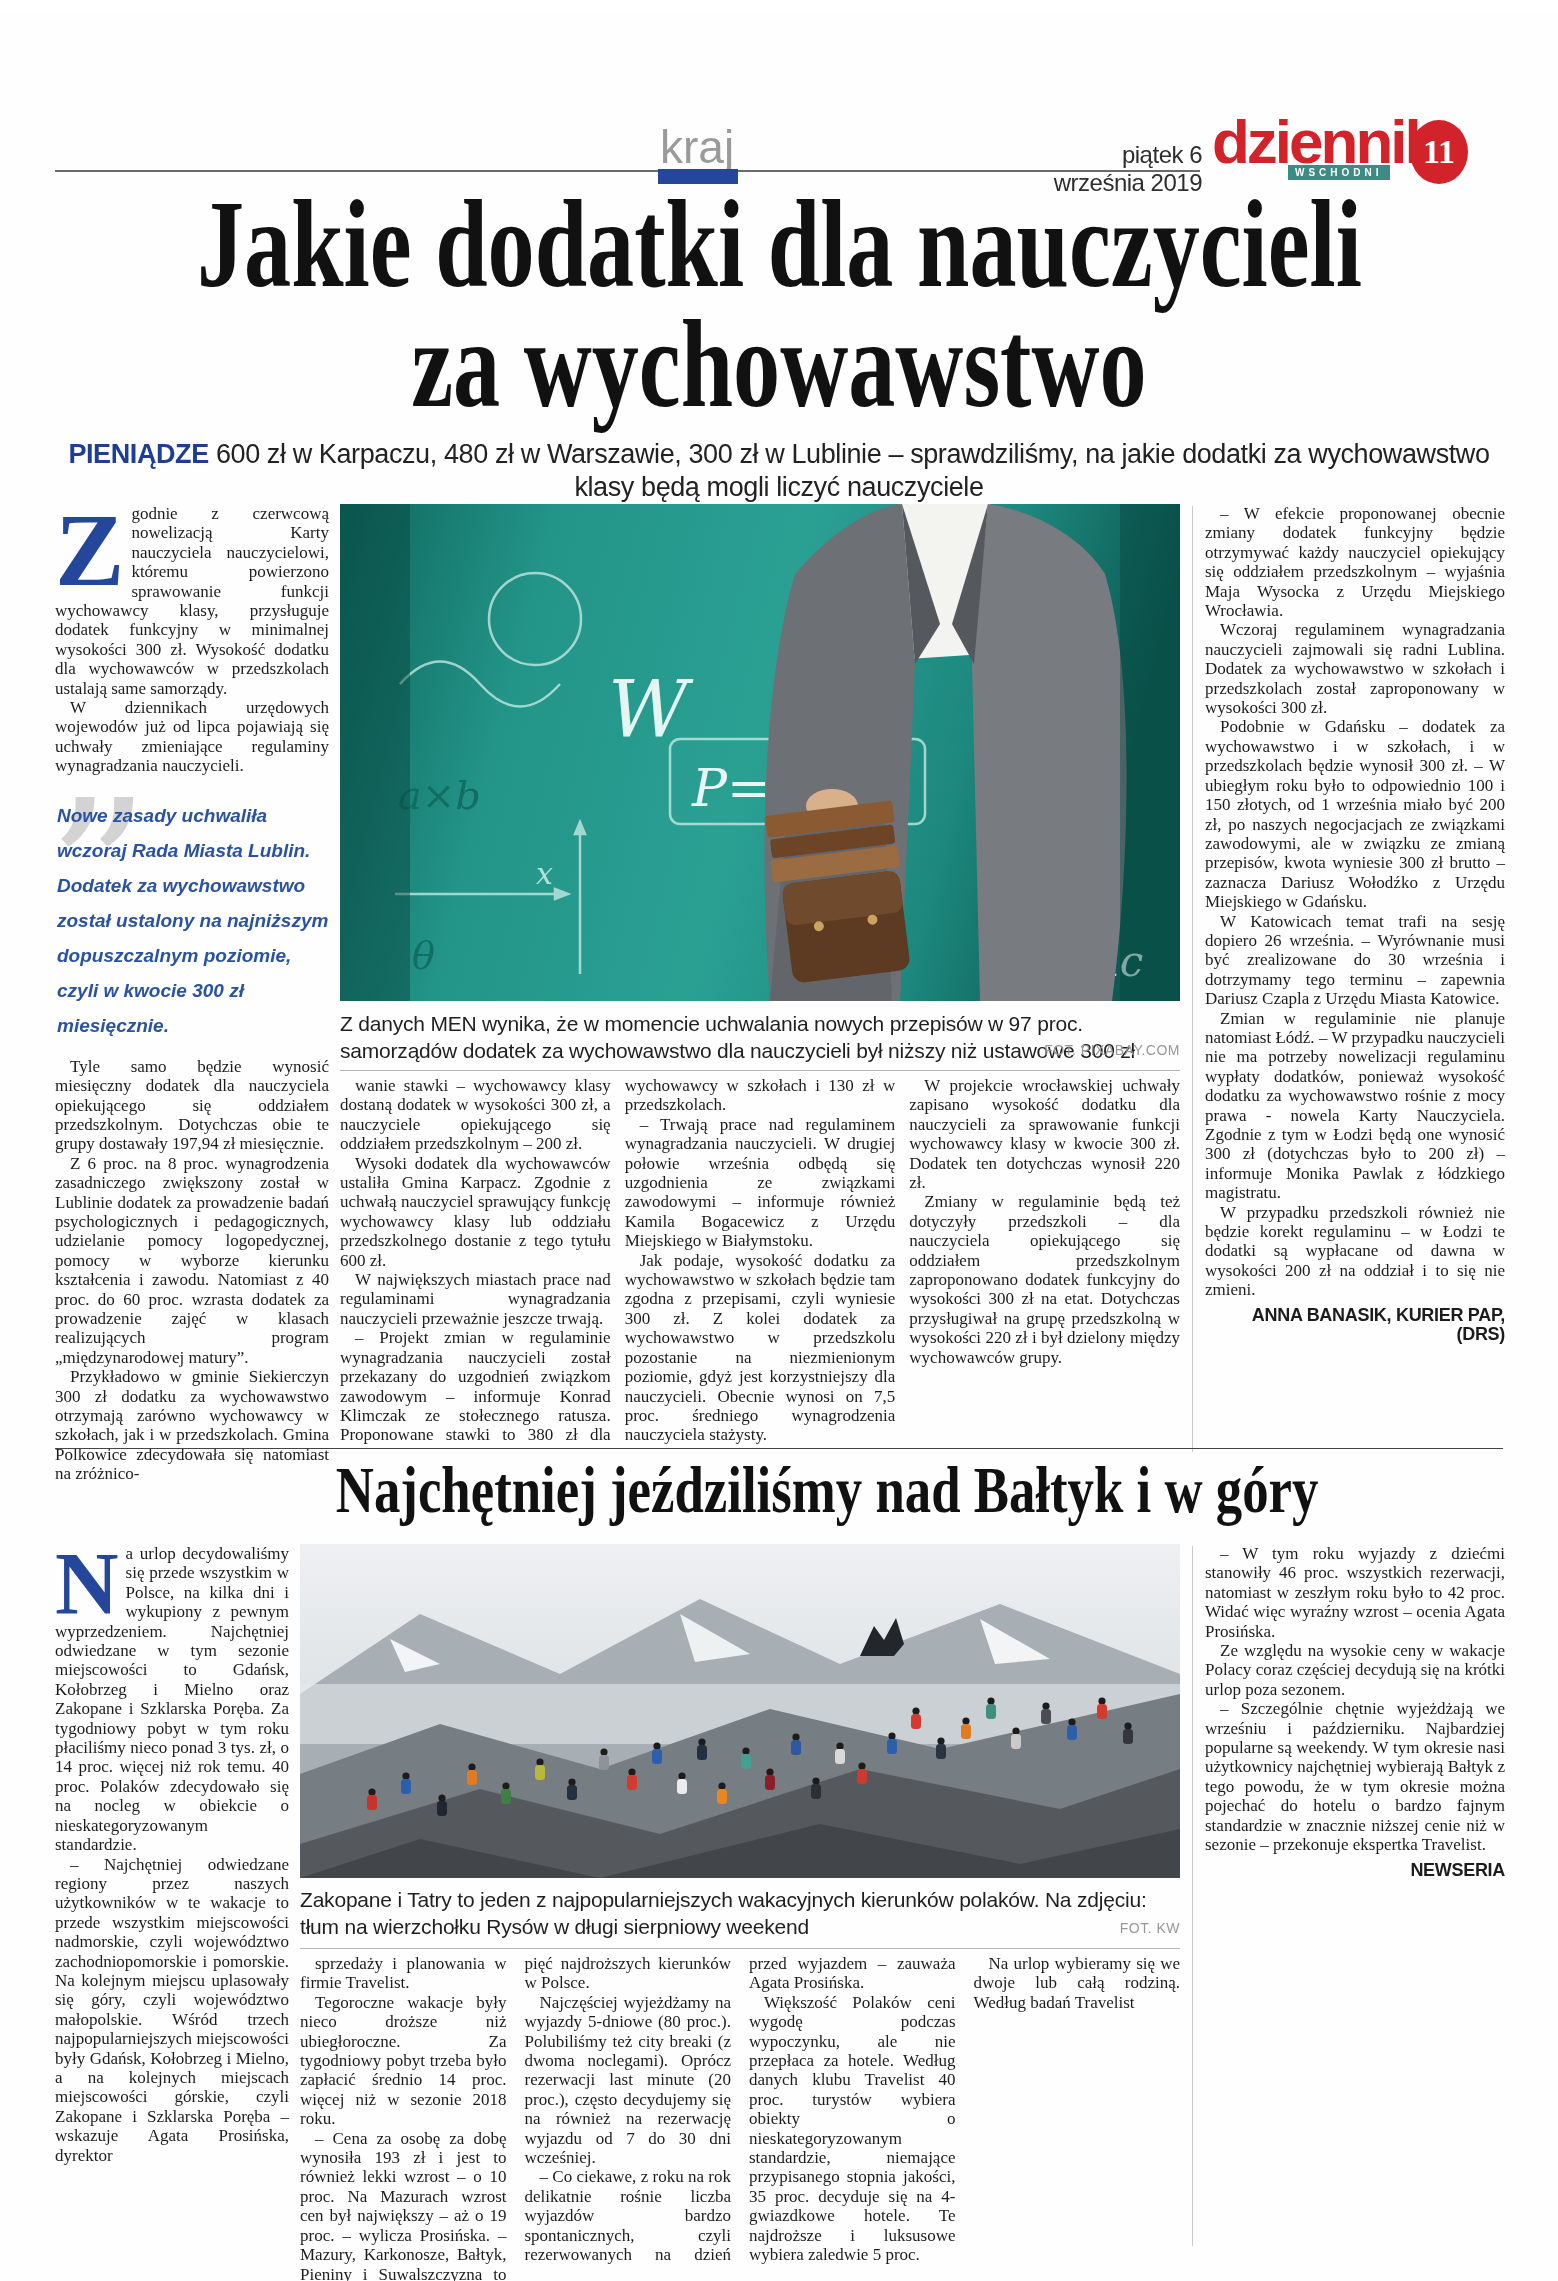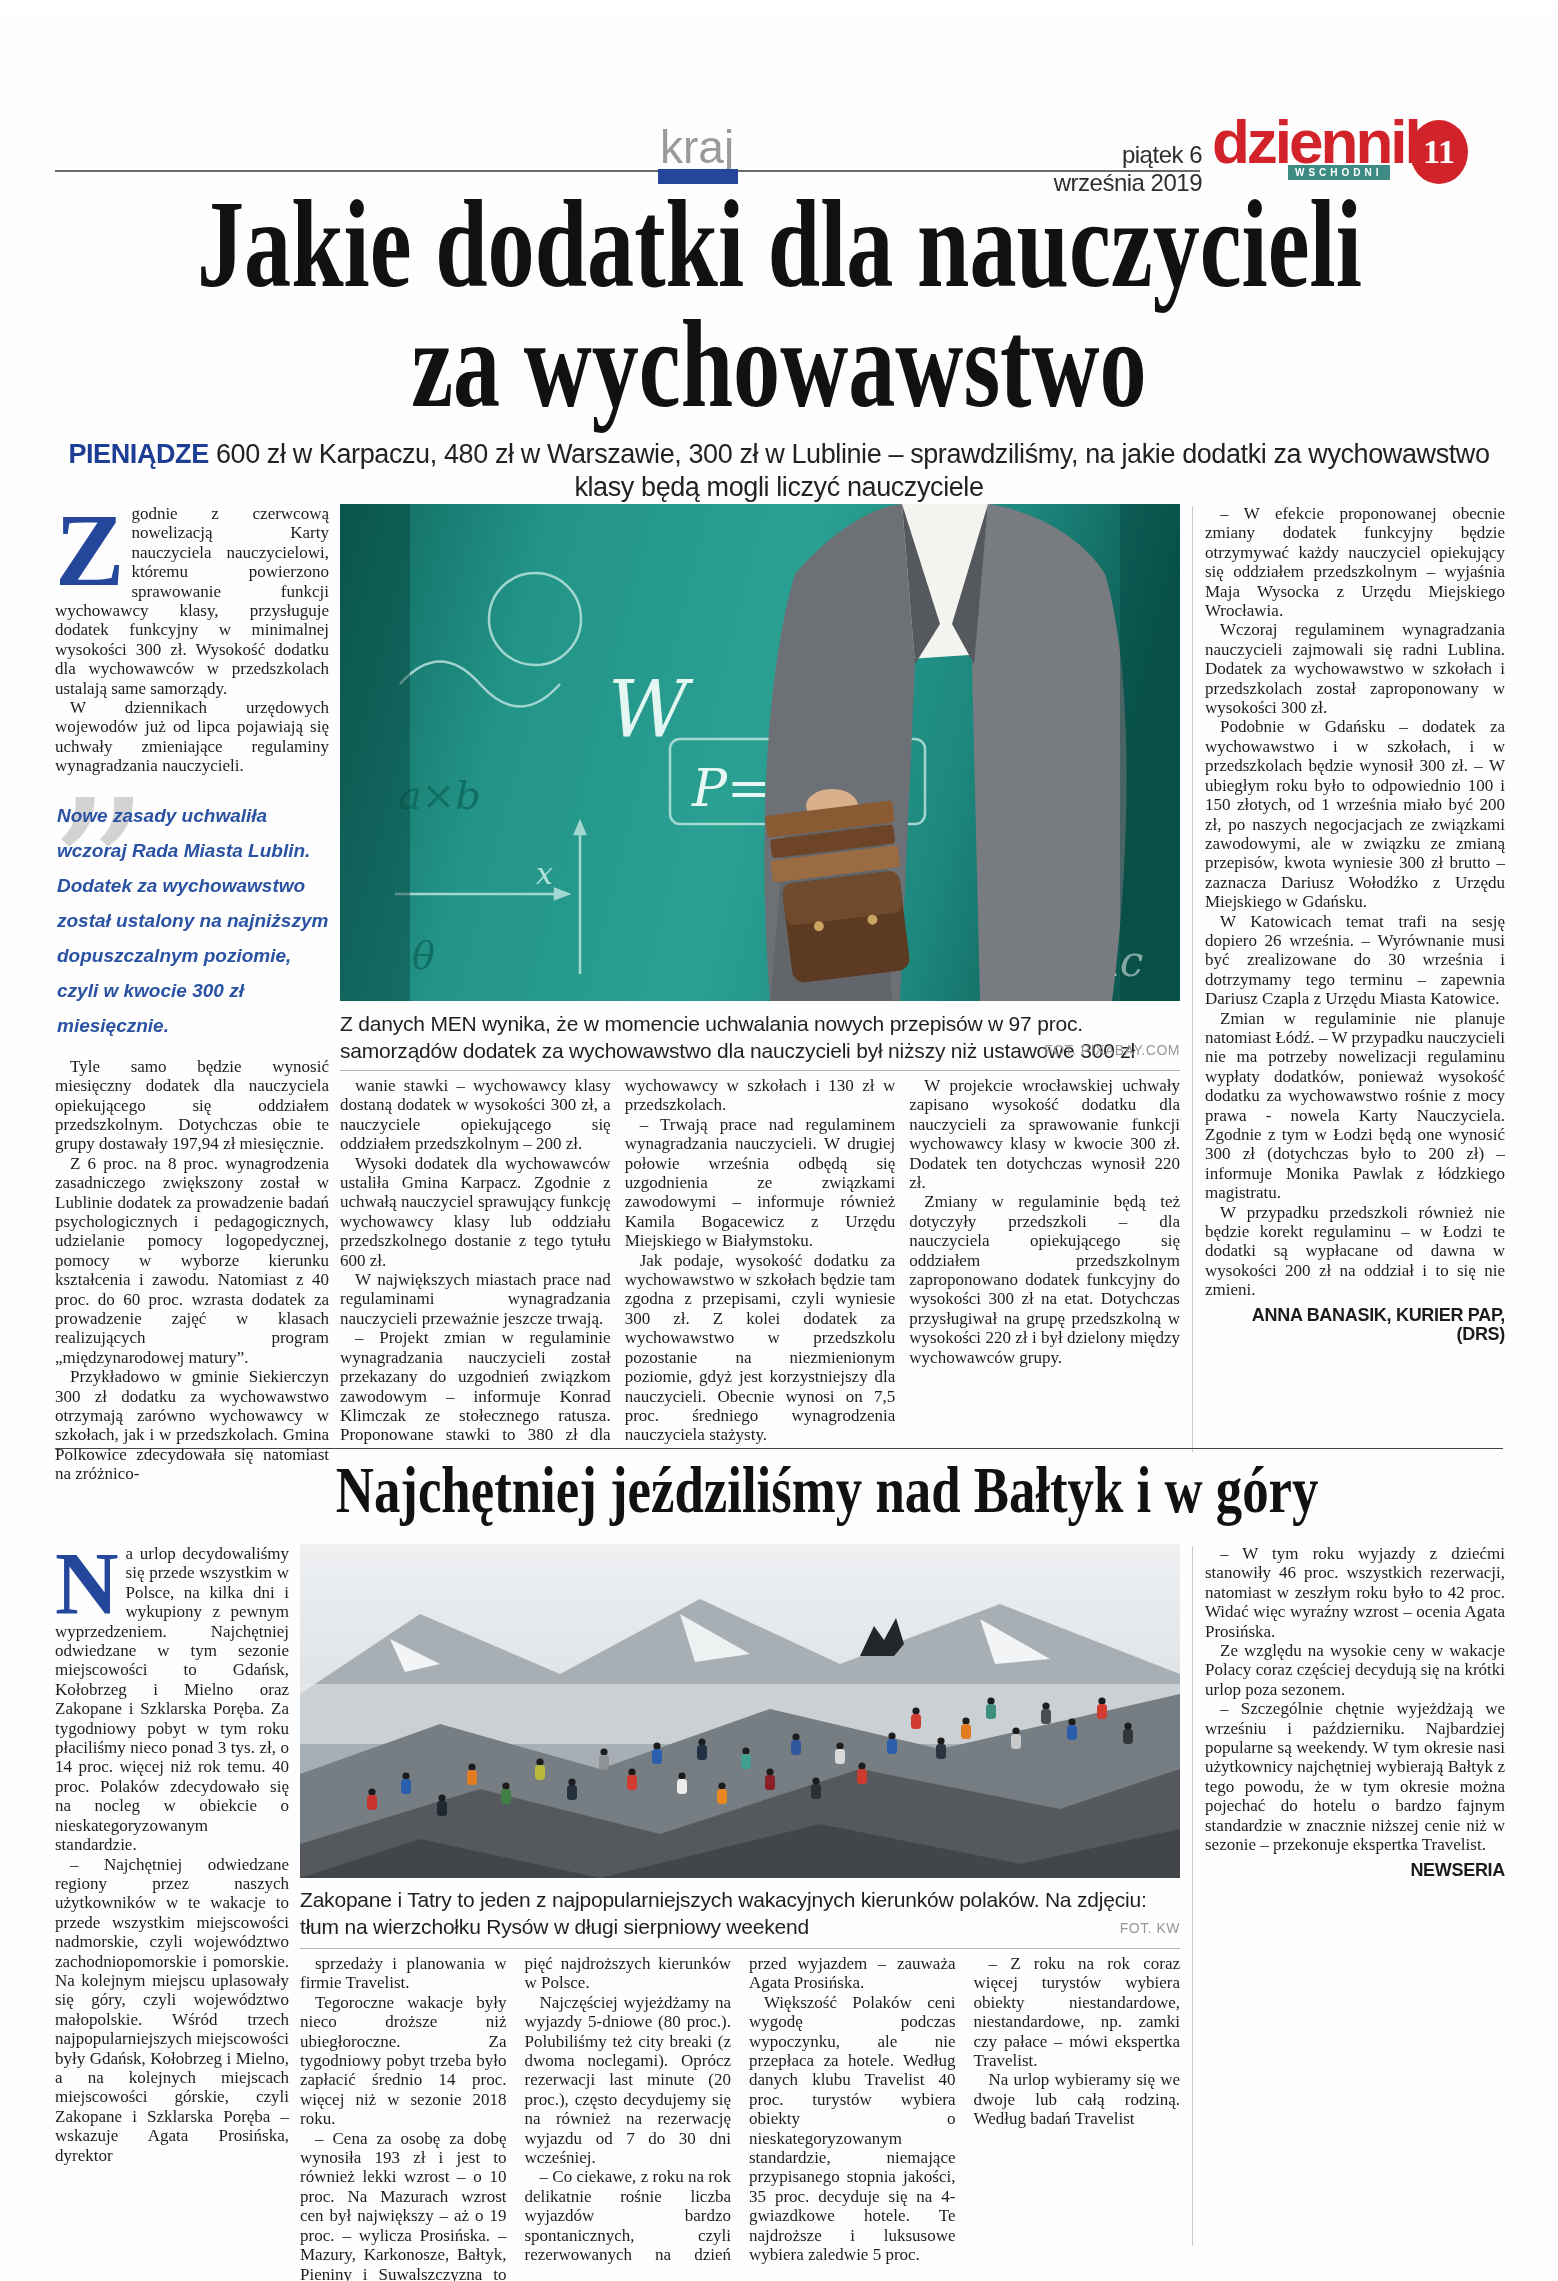--- a/index.html
+++ b/index.html
@@ -264,21 +264,20 @@
   </div>
   <div class="cap-rule" style="left:300px;top:1934px;width:880px;"></div>
 
   <div class="botcols btxt">
       <p>sprzedaży i planowania w firmie Travelist.</p>
       <p>Tegoroczne wakacje były nieco droższe niż ubiegłoroczne. Za tygodniowy pobyt trzeba było zapłacić średnio 14 proc. więcej niż w sezonie 2018 roku.</p>
       <p>– Cena za osobę za dobę wynosiła 193 zł i jest to również lekki wzrost – o 10 proc. Na Mazurach wzrost cen był największy – aż o 19 proc. – wylicza Prosińska. – Mazury, Karkonosze, Bałtyk, Pieniny i Suwalszczyzna to pięć najdroższych kierunków w Polsce.</p>
       <p>Najczęściej wyjeżdżamy na wyjazdy 5-dniowe (80 proc.). Polubiliśmy też city breaki (z dwoma noclegami). Oprócz rezerwacji last minute (20 proc.), często decydujemy się na również na rezerwację wyjazdu od 7 do 30 dni wcześniej.</p>
       <p>– Co ciekawe, z roku na rok delikatnie rośnie liczba wyjazdów bardzo spontanicznych, czyli rezerwowanych na dzień przed wyjazdem – zauważa Agata Prosińska.</p>
       <p>Większość Polaków ceni wygodę podczas wypoczynku, ale nie przepłaca za hotele. Według danych klubu Travelist 40 proc. turystów wybiera obiekty o nieskategoryzowanym standardzie, niemające przypisanego stopnia jakości, 35 proc. decyduje się na 4-gwiazdkowe hotele. Te najdroższe i luksusowe wybiera zaledwie 5 proc.</p>
-      <p>– Z roku na rok coraz więcej turystów wybiera obiekty niestandardowe, niestandardowe, np. zamki czy pałace – mówi ekspertka Travelist.</p>
       <p>Na urlop wybieramy się we dwoje lub całą rodziną. Według badań Travelist</p>
     </div>
 
   <div class="vrule" style="left:1192px;top:1532px;height:700px;"></div>
   <div class="col-b2 btxt">
     <div>
         <p>– W tym roku wyjazdy z dziećmi stanowiły 46 proc. wszystkich rezerwacji, natomiast w zeszłym roku było to 42 proc. Widać więc wyraźny wzrost – ocenia Agata Prosińska.</p>
         <p>Ze względu na wysokie ceny w wakacje Polacy coraz częściej decydują się na krótki urlop poza sezonem.</p>
         <p>– Szczególnie chętnie wyjeżdżają we wrześniu i październiku. Najbardziej popularne są weekendy. W tym okresie nasi użytkownicy najchętniej wybierają Bałtyk z tego powodu, że w tym okresie można pojechać do hotelu o bardzo fajnym standardzie w znacznie niższej cenie niż w sezonie – przekonuje ekspertka Travelist.</p>
       </div>

